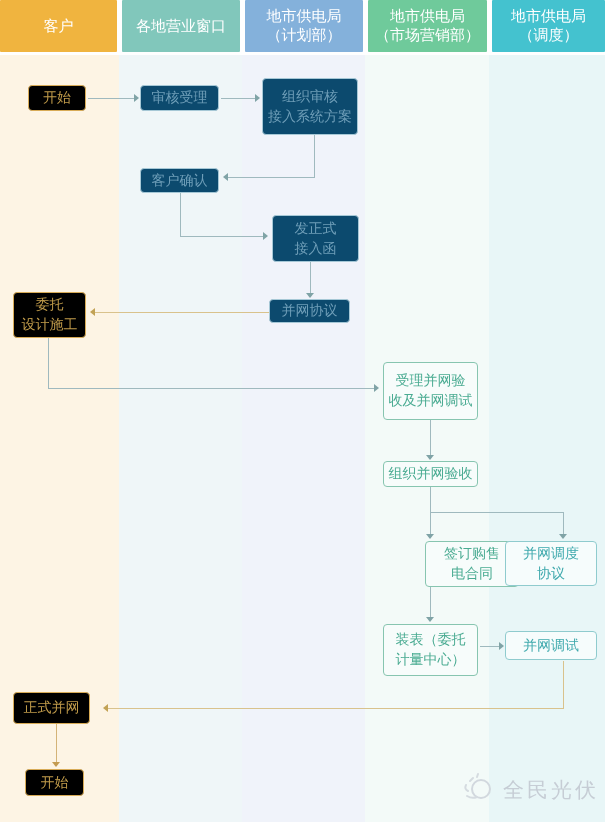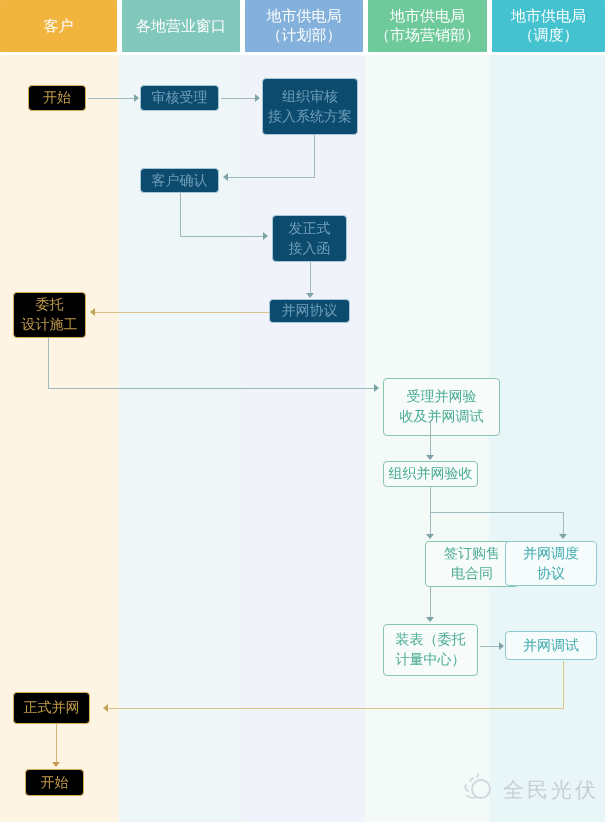--- a/index.html
+++ b/index.html
@@ -54,26 +54,26 @@
   <div class="lane-header lh-4">地市供电局
 （市场营销部）</div>
   <div class="lane-header lh-5">地市供电局
 （调度）</div>
 
   <div class="node n-orange" style="left:28px;top:85px;width:58px;height:26px;">开始</div>
   <div class="node n-blue" style="left:140px;top:85px;width:79px;height:26px;">审核受理</div>
   <div class="node n-blue" style="left:262px;top:78px;width:96px;height:57px;">组织审核
 接入系统方案</div>
   <div class="node n-blue" style="left:140px;top:168px;width:79px;height:25px;">客户确认</div>
-  <div class="node n-blue" style="left:272px;top:215px;width:75px;height:47px;">发正式
+  <div class="node n-blue" style="left:272px;top:215px;width:87px;height:47px;">发正式
 接入函</div>
   <div class="node n-blue" style="left:269px;top:299px;width:81px;height:24px;">并网协议</div>
   <div class="node n-orange" style="left:13px;top:292px;width:73px;height:46px;">委托
 设计施工</div>
-  <div class="node n-green" style="left:383px;top:378px;width:117px;height:58px;">受理并网验
+  <div class="node n-green" style="left:383px;top:362px;width:95px;height:58px;">受理并网验
 收及并网调试</div>
   <div class="node n-green" style="left:383px;top:461px;width:95px;height:26px;">组织并网验收</div>
   <div class="node n-green" style="left:383px;top:541px;width:94px;height:46px;margin-left:42px;">签订购售
 电合同</div>
   <div class="node n-teal" style="left:505px;top:541px;width:92px;height:45px;">并网调度
 协议</div>
   <div class="node n-green" style="left:383px;top:624px;width:95px;height:52px;">装表（委托
 计量中心）</div>
   <div class="node n-teal" style="left:505px;top:631px;width:92px;height:29px;">并网调试</div>
   <div class="node n-orange" style="left:13px;top:692px;width:77px;height:32px;">正式并网</div>

